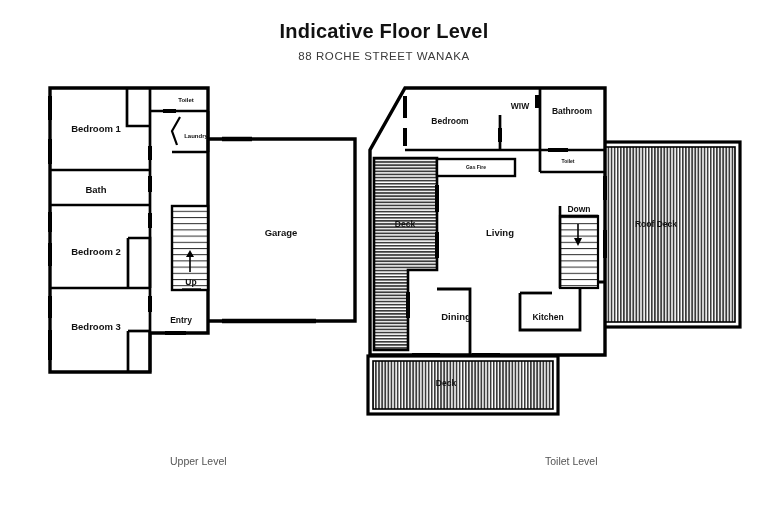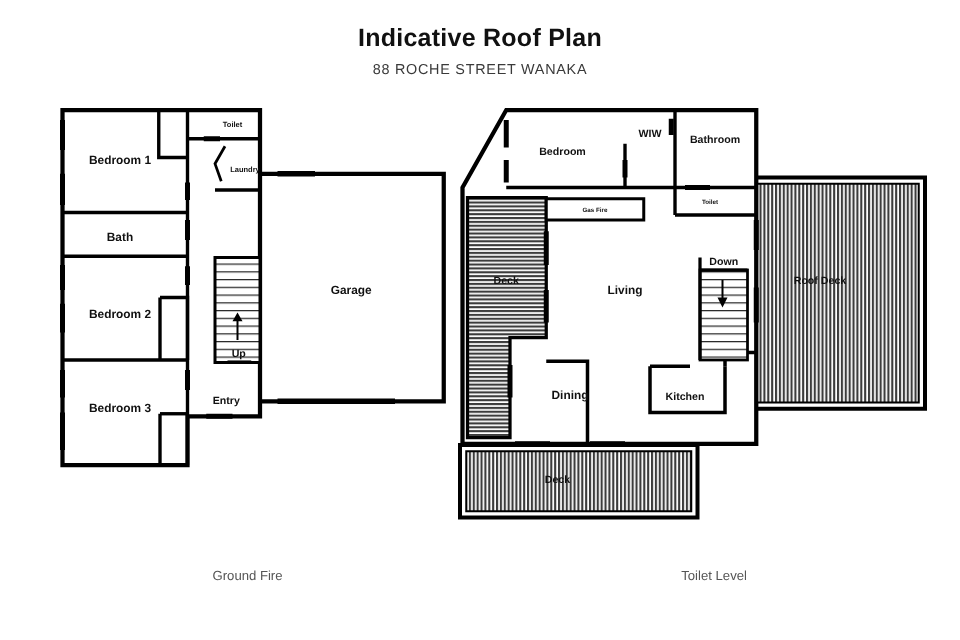--- a/index.html
+++ b/index.html
@@ -80,21 +80,21 @@
     text-anchor: middle;
     dominant-baseline: middle;
   }
 </style>
 </head>
 <body>
 
 <div id="page">
 
   <div class="title-block">
-    <h1 class="plan-title">Indicative Roof Plan</h1>
+    <h1 class="plan-title">Indicative Floor Level</h1>
     <p class="plan-subtitle">88 ROCHE STREET WANAKA</p>
   </div>
 
   <svg id="plan-canvas" width="768" height="512" viewBox="0 0 768 512">
     <defs>
       <pattern id="hatch-h" width="6" height="3.1" patternUnits="userSpaceOnUse">
         <rect width="6" height="3.1" fill="#ffffff"></rect>
         <rect width="6" height="1.7" fill="#3c3c3c"></rect>
       </pattern>
       <pattern id="hatch-v" width="3.1" height="6" patternUnits="userSpaceOnUse">
@@ -266,16 +266,16 @@
       <text class="rm-label rm-md" x="450" y="122">Bedroom</text>
       <text class="rm-label rm-md" x="520" y="107">WIW</text>
       <text class="rm-label rm-md" x="572" y="112">Bathroom</text>
       <text class="rm-label rm-xs" x="568" y="162">Toilet</text>
       <text class="rm-label rm-lg" x="500" y="233">Living</text>
       <text class="rm-label rm-lg" x="456" y="317">Dining</text>
       <text class="rm-label rm-md" x="548" y="318">Kitchen</text>
     </g>
   </svg>
 
-  <span class="caption" id="caption-ground">Ground Fire</span>
+  <span class="caption" id="caption-ground">Upper Level</span>
   <span class="caption" id="caption-upper">Toilet Level</span>
 
 </div>
 
 </body></html>

